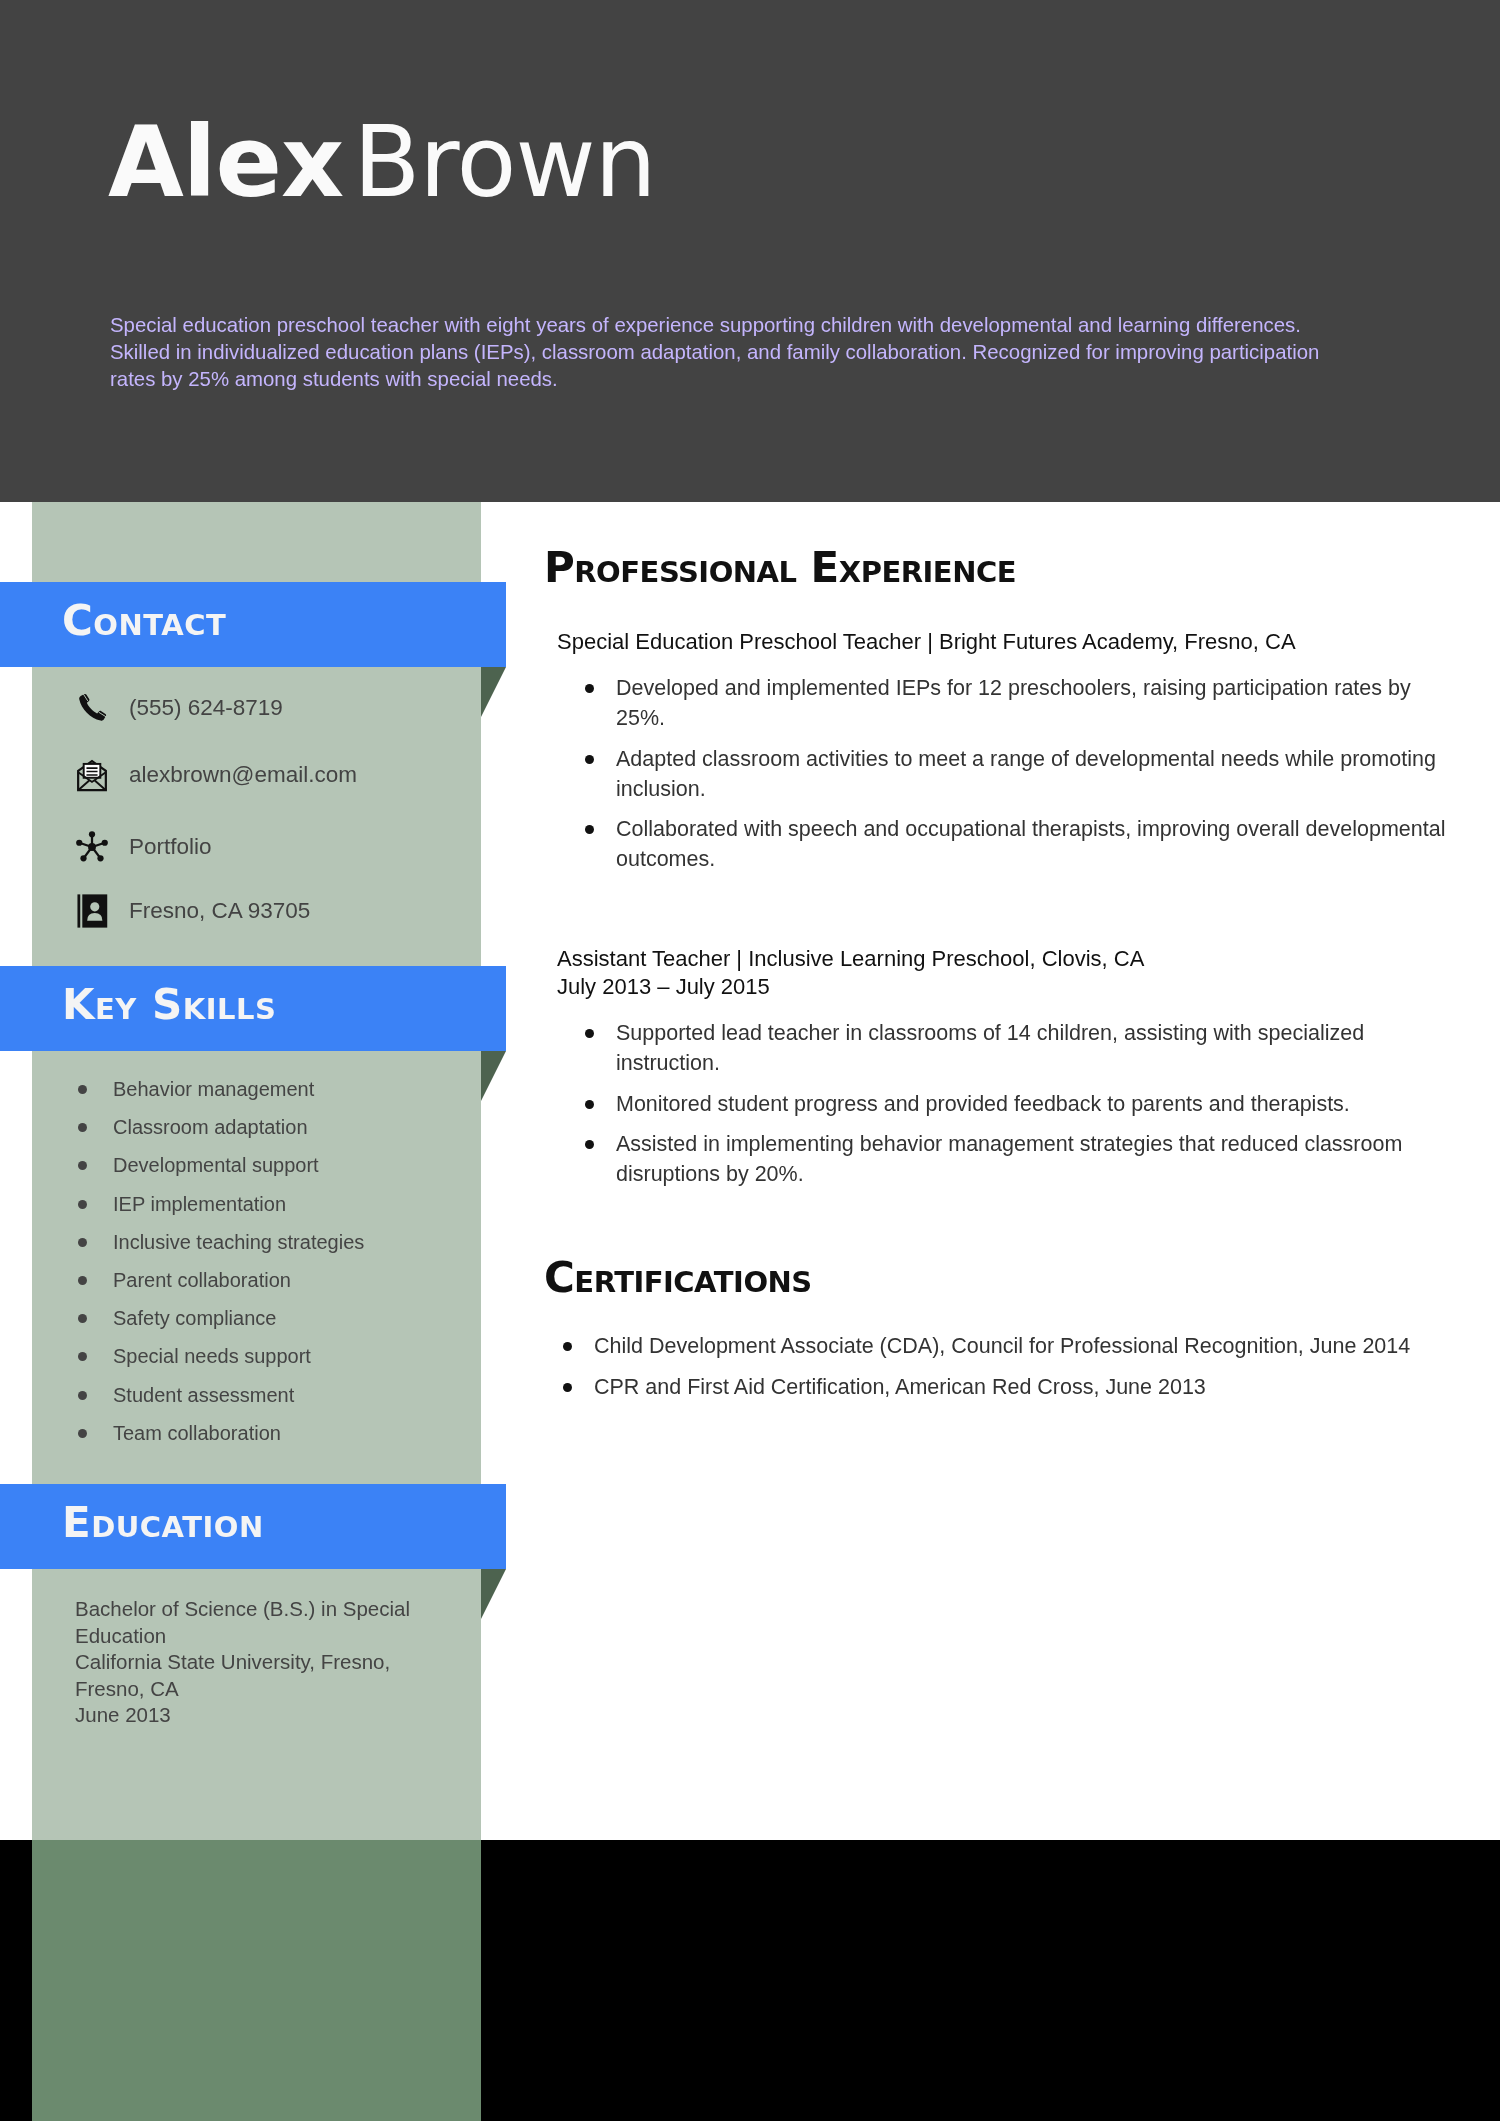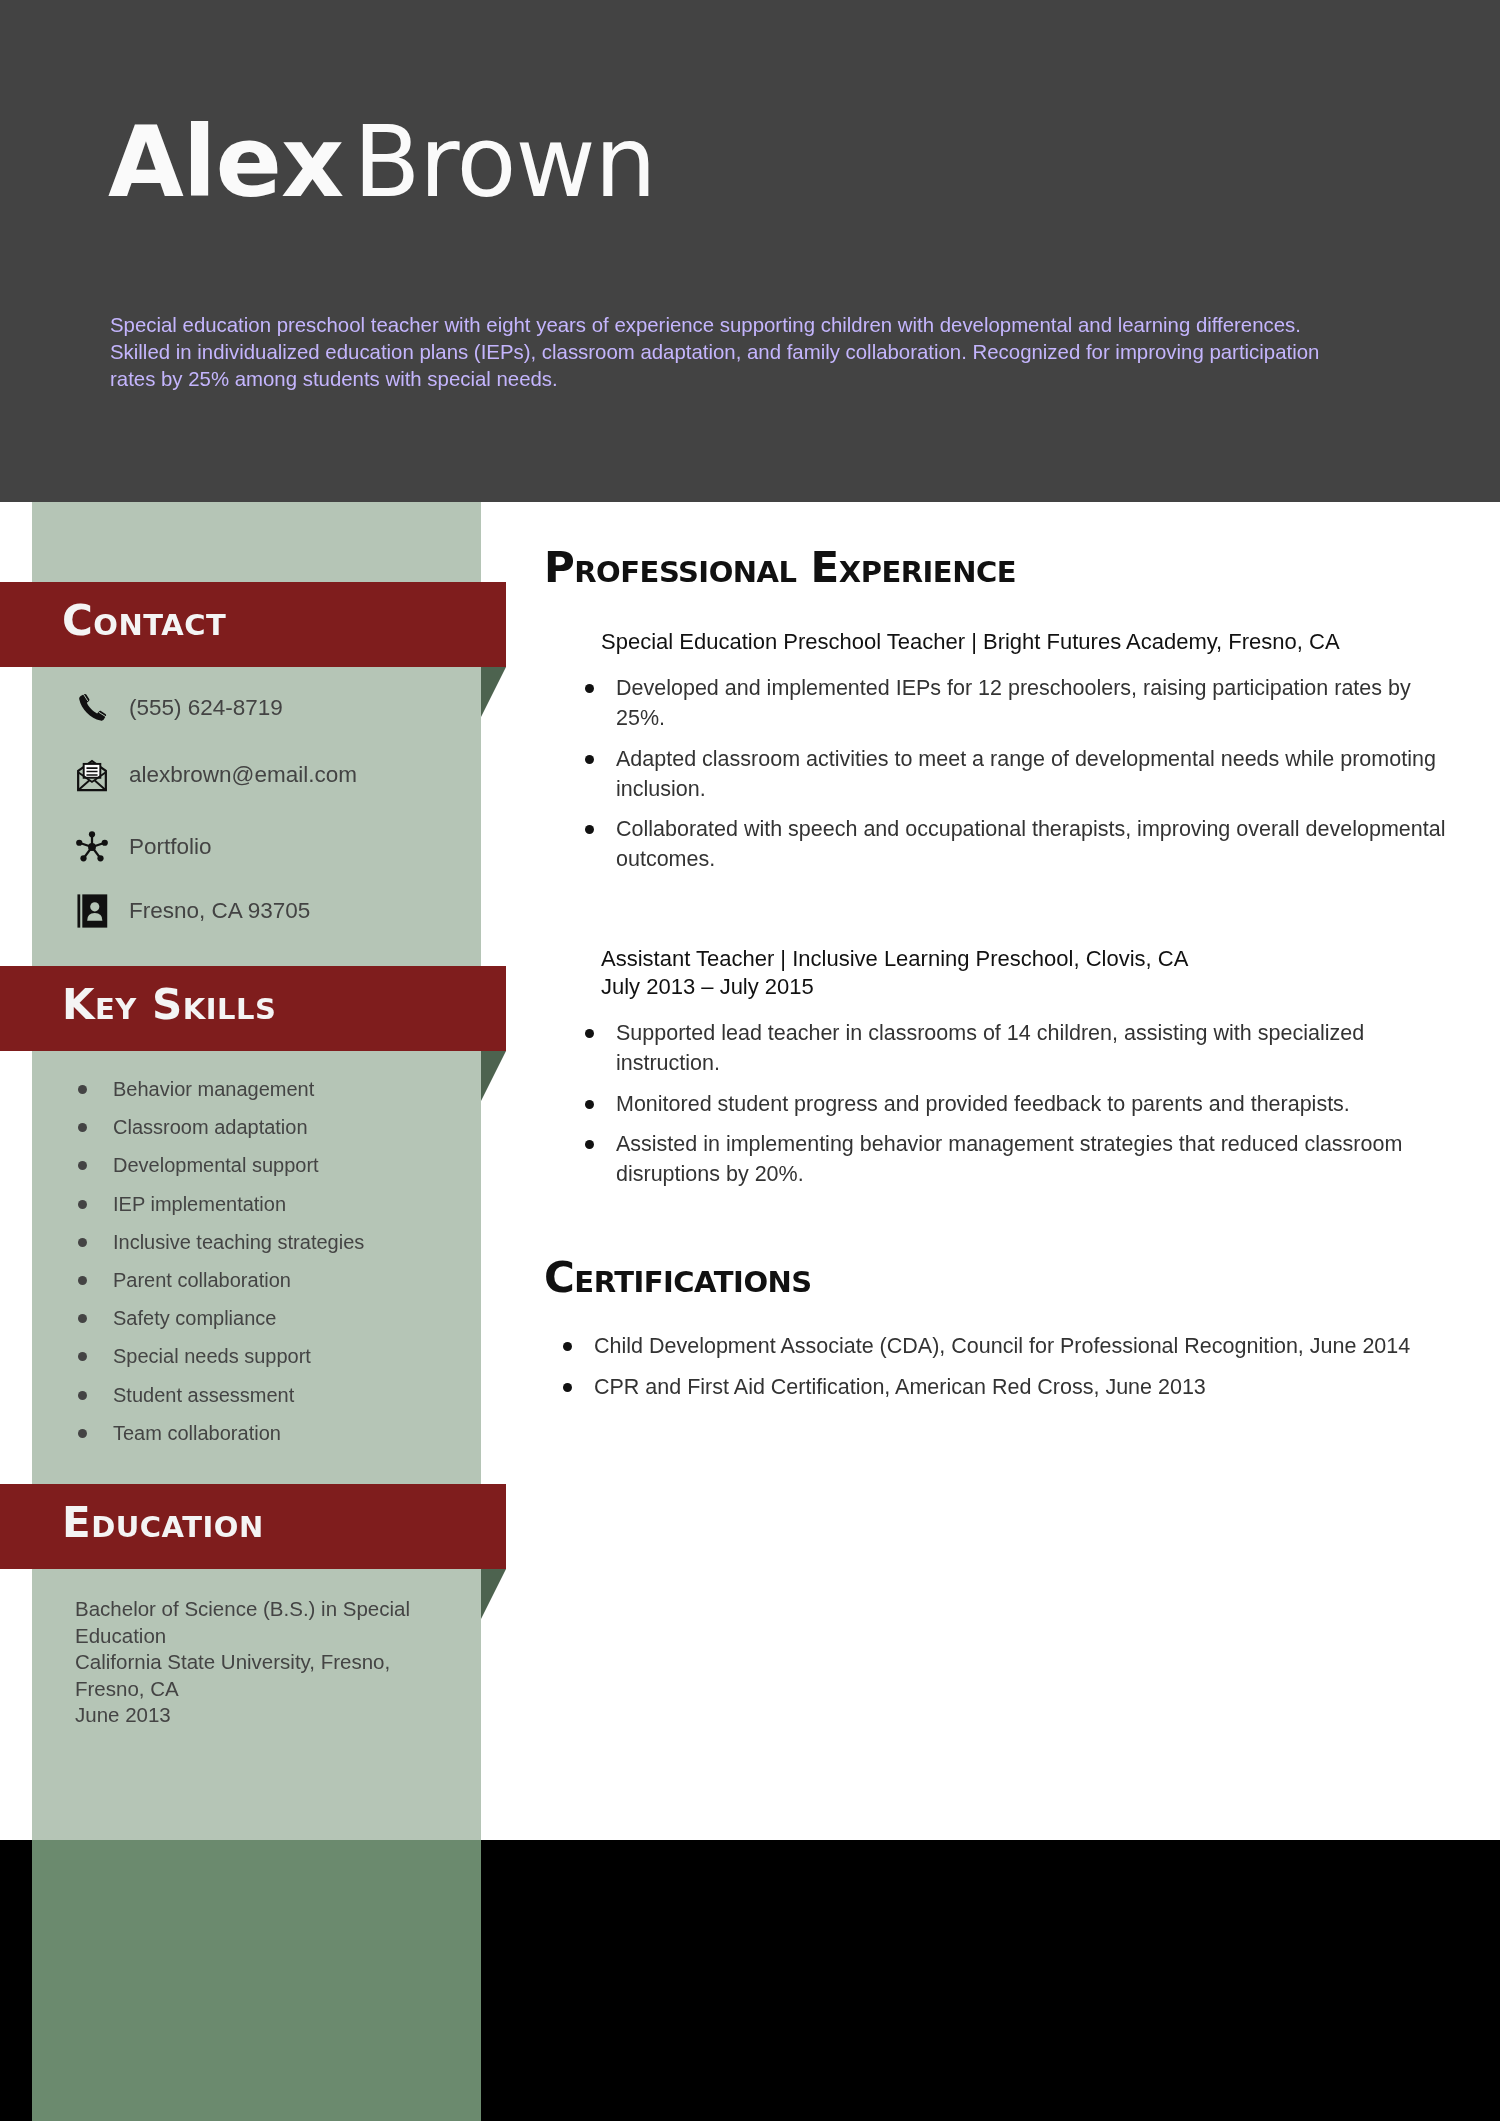--- a/index.html
+++ b/index.html
@@ -10,38 +10,38 @@
   .name { position: absolute; left: 108px; top: 104px; font-family: "DejaVu Sans", sans-serif; font-size: 98px; color: #fafafa; letter-spacing: -1px; white-space: nowrap; line-height: 1.2; }
   .name .first { font-weight: bold; margin-top: 36px; }
   .name .last { font-weight: normal; margin-left: 10px; }
   .title { position: absolute; left: 110px; top: 246px; font-family: "DejaVu Sans", sans-serif; font-weight: bold; font-size: 33px; color: #f6f6f6; letter-spacing: -0.5px; white-space: nowrap; }
   .summary { position: absolute; left: 110px; top: 312px; width: 1230px; font-size: 20.4px; line-height: 27px; color: #c4b5fd; }
 
   .sidebar { position: absolute; left: 32px; top: 502px; width: 449px; height: 1338px; background: #b5c5b6; }
   .sidebar-bottom { position: absolute; left: 32px; top: 1840px; width: 449px; height: 281px; background: #6b8a6e; }
   .footer { position: absolute; left: 0; top: 1840px; width: 1500px; height: 281px; background: #000; }
 
-  .band { position: absolute; left: 0; width: 506px; height: 85px; background: #7f1d1d; }
+  .band { position: absolute; left: 0; width: 506px; height: 85px; background: #3b82f6; }
   .band h2 { position: absolute; left: 62px; top: 14px; font-family: "DejaVu Sans", sans-serif; font-weight: bold; font-variant: small-caps; font-size: 42px; color: #f4f4f4; letter-spacing: 0.5px; white-space: nowrap; }
   .fold { position: absolute; left: 481px; width: 0; height: 0; border-top: 50px solid #4d634f; border-right: 25px solid transparent; }
 
   .contact-item { position: absolute; left: 74px; height: 36px; display: flex; align-items: center; }
   .contact-item .icon { width: 36px; height: 36px; display: flex; align-items: center; justify-content: center; }
   .contact-item .label { position: absolute; left: 55px; top: 5px; font-size: 22.5px; color: #434343; white-space: nowrap; }
 
   .skills { position: absolute; left: 72px; top: 1076px; list-style: none; }
   .skills li { position: relative; height: 38.2px; padding-left: 41px; font-size: 20px; color: #444; white-space: nowrap; line-height: 26px; }
   .skills li::before { content: ""; position: absolute; left: 6px; top: 9px; width: 9px; height: 9px; border-radius: 50%; background: #444; }
 
   .edu { position: absolute; left: 75px; top: 1596px; width: 380px; font-size: 20.5px; line-height: 26.5px; color: #444; }
 
   .section-title { position: absolute; left: 544px; font-family: "DejaVu Sans", sans-serif; font-weight: bold; font-variant: small-caps; font-size: 42px; color: #111; letter-spacing: -0.5px; white-space: nowrap; }
 
   .job { position: absolute; left: 557px; width: 900px; }
-  .job .head { font-size: 22px; line-height: 28px; color: #111; white-space: nowrap; margin-left: 44px; }
+  .job .head { font-size: 22px; line-height: 28px; color: #111; white-space: nowrap; }
   .job ul { list-style: none; margin-top: 17px; }
   .job li { position: relative; padding-left: 59px; font-size: 21.5px; line-height: 30px; color: #333; margin-bottom: 10.5px; }
   .job li::before { content: ""; position: absolute; left: 28px; top: 11px; width: 9px; height: 9px; border-radius: 50%; background: #111; }
 
   .certs { position: absolute; left: 557px; top: 1331px; width: 900px; list-style: none; }
   .certs li { position: relative; padding-left: 37px; font-size: 21.5px; line-height: 30px; color: #333; margin-bottom: 10.5px; }
   .certs li::before { content: ""; position: absolute; left: 6px; top: 11px; width: 9px; height: 9px; border-radius: 50%; background: #111; }
 </style>
 </head>
 <body>

